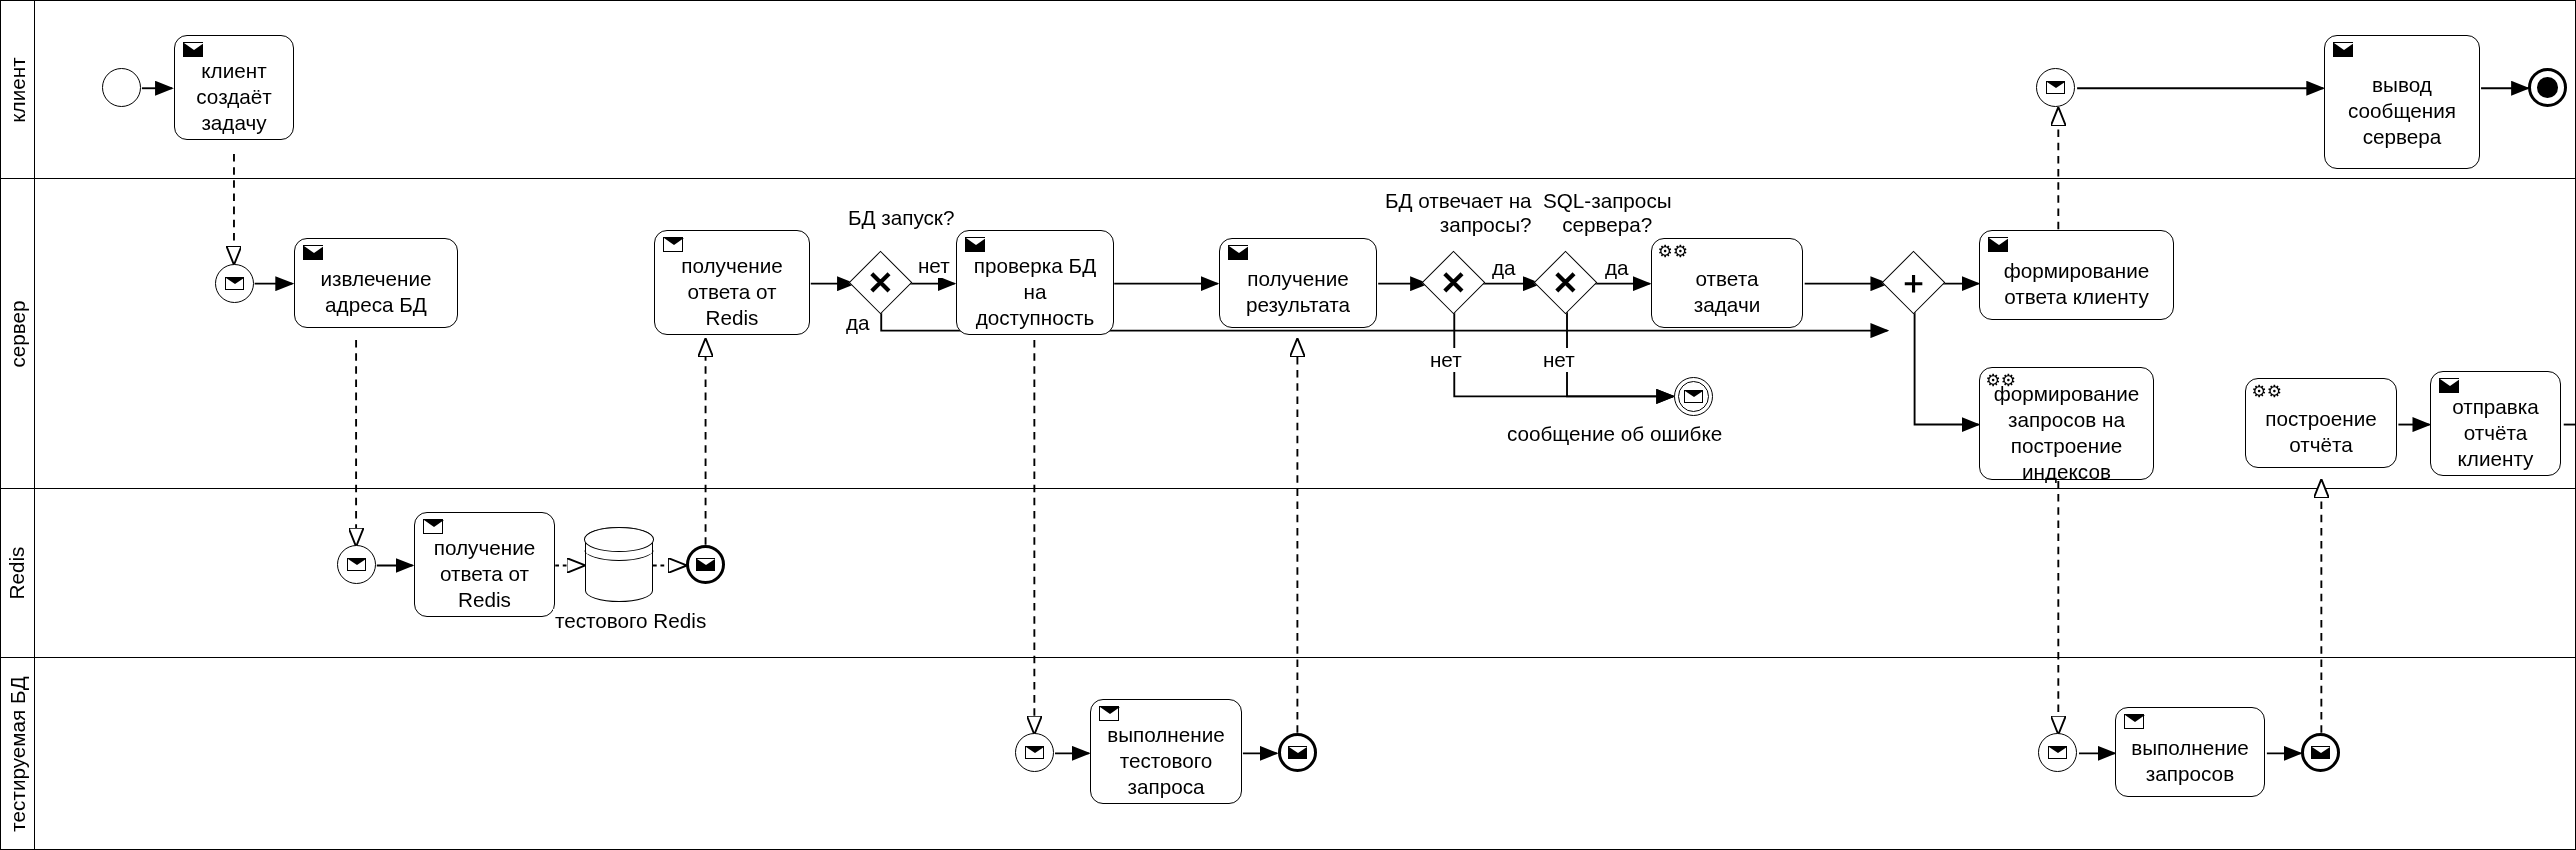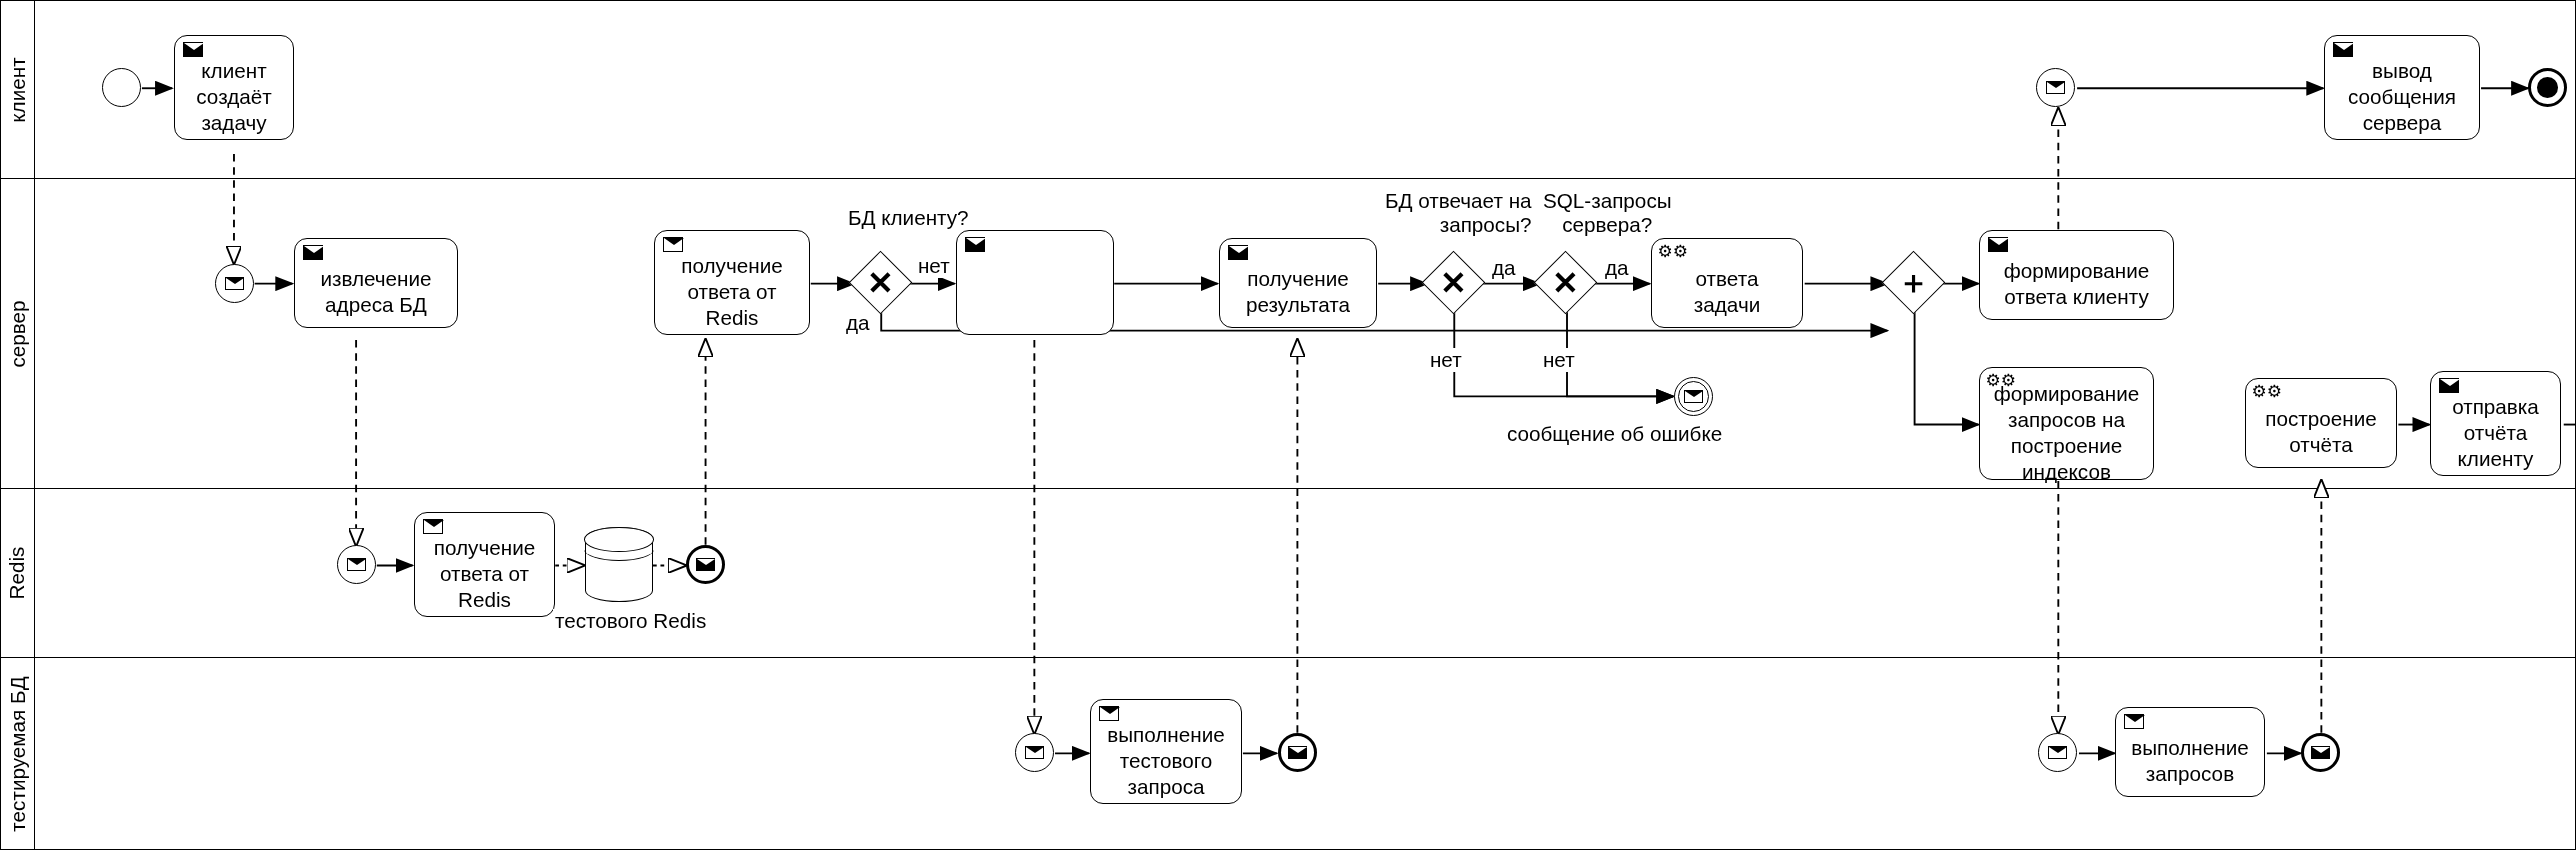--- a/index.html
+++ b/index.html
@@ -297,21 +297,21 @@
   <div class="event start" style="left:101px;top:67px;"></div>
   <div class="task" style="left:173px;top:34px;width:120px;height:105px;">
     <div class="marker envelope filled"></div>
     <span style="white-space:pre-line">клиент
 создаёт
 задачу</span>
   </div>
   <div class="event msg-catch" style="left:2035px;top:67px;">
       <div class="env-icon"></div>
     </div>
-  <div class="task" style="left:2323px;top:34px;width:156px;height:105px;">
+  <div class="task" style="left:2323px;top:34px;width:156px;height:134px;">
     <div class="marker envelope filled"></div>
     <span style="white-space:pre-line">вывод
 сообщения
 сервера</span>
   </div>
   <div class="event end" style="left:2527px;top:67px;"></div>
 
   <div class="event msg-catch" style="left:214px;top:263px;">
       <div class="env-icon"></div>
     </div>
@@ -322,26 +322,29 @@
   </div>
   <div class="task" style="left:653px;top:229px;width:156px;height:105px;">
     <div class="marker envelope"></div>
     <span style="white-space:pre-line">получение
 ответа от
 Redis</span>
   </div>
   <div class="gateway" style="left:857px;top:259px;">
       <div class="symbol">✕</div>
     </div>
-  <div class="flow-label" style="left:845px;top:205px;">БД клиенту?</div>
+  <div class="flow-label" style="left:845px;top:205px;">БД запуск?</div>
   <div class="flow-label" style="left:915px;top:253px;">нет</div>
   <div class="flow-label" style="left:843px;top:310px;">да</div>
 
   <div class="task" style="left:955px;top:229px;width:158px;height:105px;">
     <div class="marker envelope filled"></div>
+    <span style="white-space:pre-line">проверка БД
+на
+доступность</span>
   </div>
   <div class="task" style="left:1218px;top:237px;width:158px;height:90px;">
     <div class="marker envelope filled"></div>
     <span style="white-space:pre-line">получение
 результата</span>
   </div>
 
   <div class="gateway" style="left:1430px;top:259px;">
       <div class="symbol">✕</div>
     </div>

